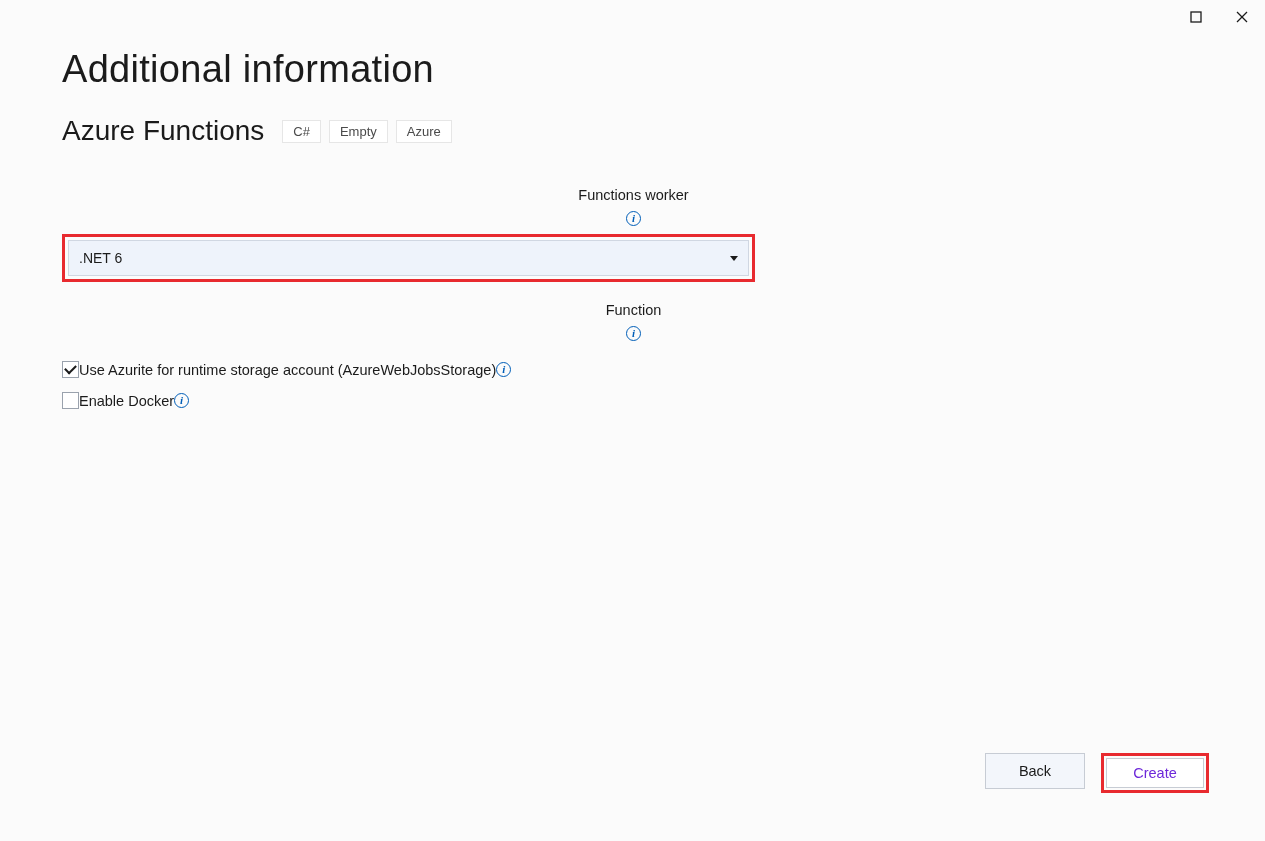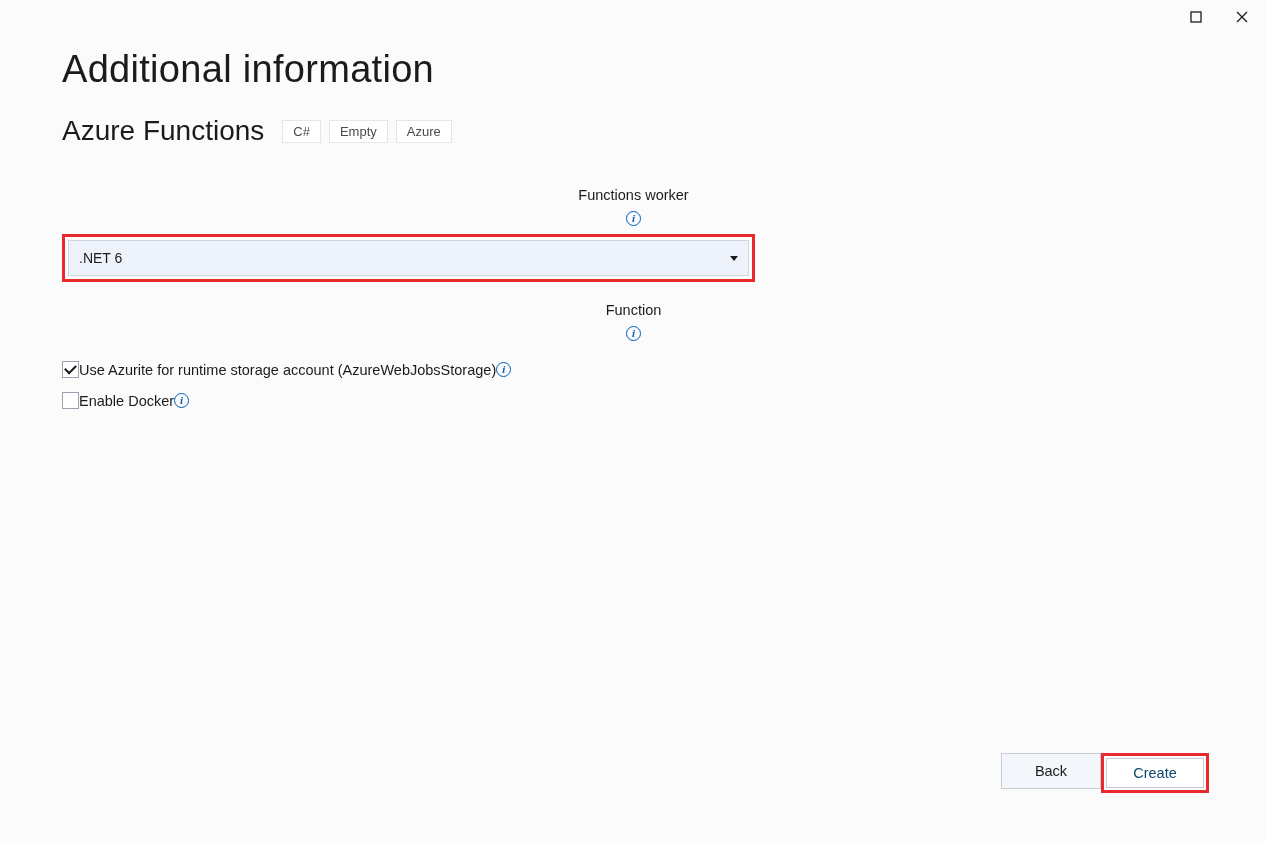--- a/index.html
+++ b/index.html
@@ -116,20 +116,21 @@
       border-left: 2px solid #1b1b1b;
       border-bottom: 2px solid #1b1b1b;
       transform: rotate(-45deg) translate(1px,-1px);
     }
 
     .footer {
       position: absolute;
       bottom: 48px;
       right: 56px;
       display: flex;
+      gap: 16px;
       align-items: stretch;
     }
     .btn {
       min-width: 100px;
       height: 36px;
       display: flex; align-items: center; justify-content: center;
       font-size: 14.5px;
       cursor: pointer;
     }
     .btn-back {
@@ -137,21 +138,21 @@
       border: 1px solid #c7ccd4;
       color: #1b1b1b;
     }
     .btn-create-wrap {
       border: 3px solid #e82a2f;
       padding: 2px;
     }
     .btn-create {
       background: #ffffff;
       border: 1px solid #c7ccd4;
-      color: #0c4a6e;
+      color: #6d28d9;
       min-width: 98px;
       height: 30px;
     }
   </style>
 </head>
 <body>
 
 <div class="window-controls">
   <div class="ctrl" title="Maximize">
     <svg width="12" height="12" viewBox="0 0 12 12">

